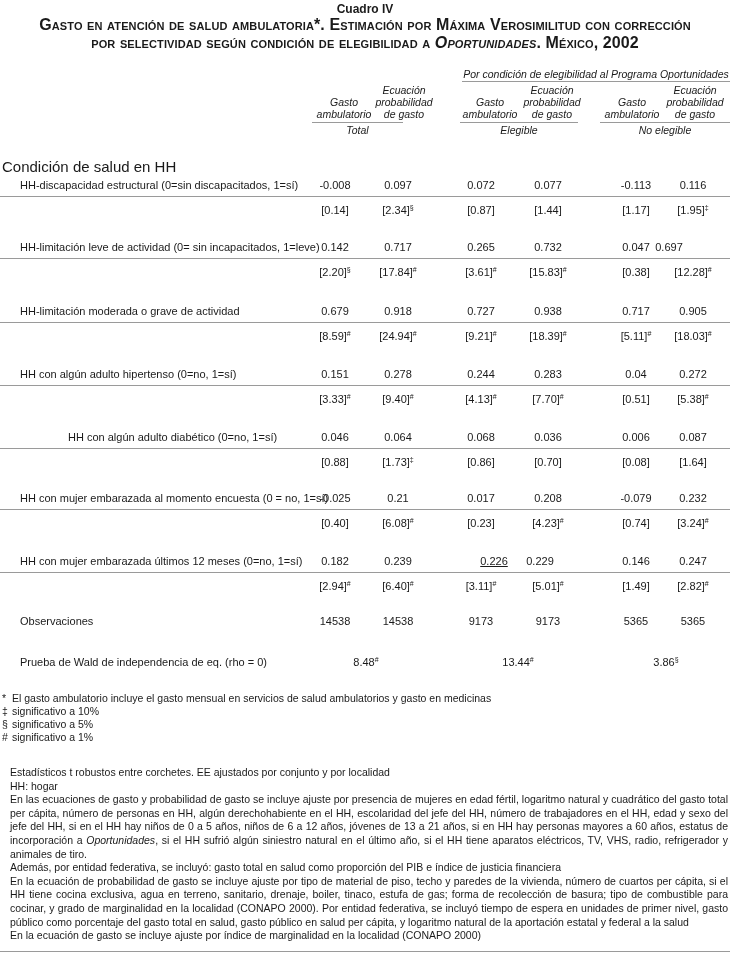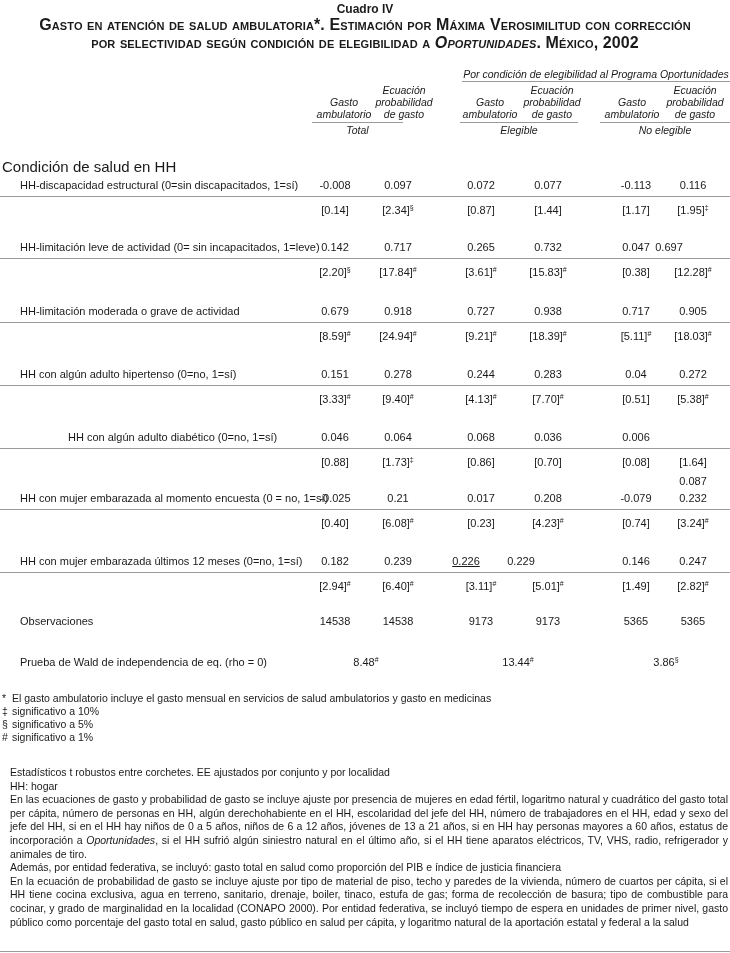--- a/index.html
+++ b/index.html
@@ -114,21 +114,21 @@
     <div class="val" style="left:305px; top:431px;">0.046</div>
     <div class="val" style="left:305px; top:456px;"><span>[0.88]</span><sup></sup></div>
     <div class="val" style="left:368px; top:431px;">0.064</div>
     <div class="val" style="left:368px; top:456px;"><span>[1.73]</span><sup>‡</sup></div>
     <div class="val" style="left:451px; top:431px;">0.068</div>
     <div class="val" style="left:451px; top:456px;text-align:center;"><span>[0.86]</span><sup></sup></div>
     <div class="val" style="left:518px; top:431px;">0.036</div>
     <div class="val" style="left:518px; top:456px;"><span>[0.70]</span><sup></sup></div>
     <div class="val" style="left:606px; top:431px;">0.006</div>
     <div class="val" style="left:606px; top:456px;text-align:center;"><span>[0.08]</span><sup></sup></div>
-    <div class="val" style="left:663px; top:431px;margin-top:44px;">0.087</div>
+    <div class="val" style="left:663px; top:431px;">0.087</div>
     <div class="val" style="left:663px; top:456px;"><span>[1.64]</span><sup></sup></div>
     <div class="hline" style="left:0; top:448px; width:730px;"></div>
     <div class="row-label" style="top:492px;">HH con mujer embarazada al momento encuesta (0 = no, 1=sí)</div>
     <div class="val" style="left:305px; top:492px;">-0.025</div>
     <div class="val" style="left:305px; top:517px;"><span>[0.40]</span><sup></sup></div>
     <div class="val" style="left:368px; top:492px;">0.21</div>
     <div class="val" style="left:368px; top:517px;"><span>[6.08]</span><sup>#</sup></div>
     <div class="val" style="left:451px; top:492px;">0.017</div>
     <div class="val" style="left:451px; top:517px;"><span>[0.23]</span><sup></sup></div>
     <div class="val" style="left:518px; top:492px;">0.208</div>
@@ -136,23 +136,23 @@
     <div class="val" style="left:606px; top:492px;">-0.079</div>
     <div class="val" style="left:606px; top:517px;"><span>[0.74]</span><sup></sup></div>
     <div class="val" style="left:663px; top:492px;">0.232</div>
     <div class="val" style="left:663px; top:517px;"><span>[3.24]</span><sup>#</sup></div>
     <div class="hline" style="left:0; top:509px; width:730px;"></div>
     <div class="row-label" style="top:555px;">HH con mujer embarazada últimos 12 meses (0=no, 1=sí)</div>
     <div class="val" style="left:305px; top:555px;">0.182</div>
     <div class="val" style="left:305px; top:580px;"><span>[2.94]</span><sup>#</sup></div>
     <div class="val" style="left:368px; top:555px;">0.239</div>
     <div class="val" style="left:368px; top:580px;"><span>[6.40]</span><sup>#</sup></div>
-    <div class="val" style="left:436px; top:555px;text-decoration:underline;">0.226</div>
+    <div class="val" style="left:464px; top:555px;text-decoration:underline;">0.226</div>
     <div class="val" style="left:451px; top:580px;"><span>[3.11]</span><sup>#</sup></div>
-    <div class="val" style="left:491px; top:555px;">0.229</div>
+    <div class="val" style="left:510px; top:555px;">0.229</div>
     <div class="val" style="left:518px; top:580px;"><span>[5.01]</span><sup>#</sup></div>
     <div class="val" style="left:606px; top:555px;">0.146</div>
     <div class="val" style="left:606px; top:580px;"><span>[1.49]</span><sup></sup></div>
     <div class="val" style="left:663px; top:555px;">0.247</div>
     <div class="val" style="left:663px; top:580px;"><span>[2.82]</span><sup>#</sup></div>
     <div class="hline" style="left:0; top:572px; width:730px;"></div>
     <div class="row-label" style="top:615px;">Observaciones</div>
     <div class="val" style="left:305px; top:615px;">14538</div>
     <div class="val" style="left:368px; top:615px;">14538</div>
     <div class="val" style="left:451px; top:615px;">9173</div>
@@ -171,15 +171,16 @@
     <div><span class="mark">§</span><span>significativo a 5%</span></div>
     <div><span class="mark">#</span><span>significativo a 1%</span></div>
   </div>
 
 <div class="notes2">
   <p>Estadísticos t robustos entre corchetes. EE ajustados por conjunto y por localidad</p>
   <p>HH: hogar</p>
   <p><span>En las ecuaciones de gasto y probabilidad de gasto se incluye ajuste por presencia de mujeres en edad fértil, logaritmo natural y cuadrático del gasto total per cápita, número de personas en HH, algún derechohabiente en el HH, escolaridad del jefe del HH, número de trabajadores en el HH, edad y sexo del jefe del HH, si en el HH hay niños de 0 a 5 años, niños de 6 a 12 años, jóvenes de 13 a 21 años, si en HH hay personas mayores a 60 años, estatus de incorporación a </span><i>Oportunidades</i><span>, si el HH sufrió algún siniestro natural en el último año, si el HH tiene aparatos eléctricos, TV, VHS, radio, refrigerador y animales de tiro.</span></p>
   <p>Además, por entidad federativa, se incluyó: gasto total en salud como proporción del PIB e índice de justicia financiera</p>
   <p>En la ecuación de probabilidad de gasto se incluye ajuste por tipo de material de piso, techo y paredes de la vivienda, número de cuartos per cápita, si el HH tiene cocina exclusiva, agua en terreno, sanitario, drenaje, boiler, tinaco, estufa de gas; forma de recolección de basura; tipo de combustible para cocinar, y grado de marginalidad en la localidad (CONAPO 2000). Por entidad federativa, se incluyó tiempo de espera en unidades de primer nivel, gasto público como porcentaje del gasto total en salud, gasto público en salud per cápita, y logaritmo natural de la aportación estatal y federal a la salud</p>
+  <p>En la ecuación de gasto se incluye ajuste por índice de marginalidad en la localidad (CONAPO 2000)</p>
 </div>
 
 <div class="bottom-rule"></div>
 
 </body></html>

